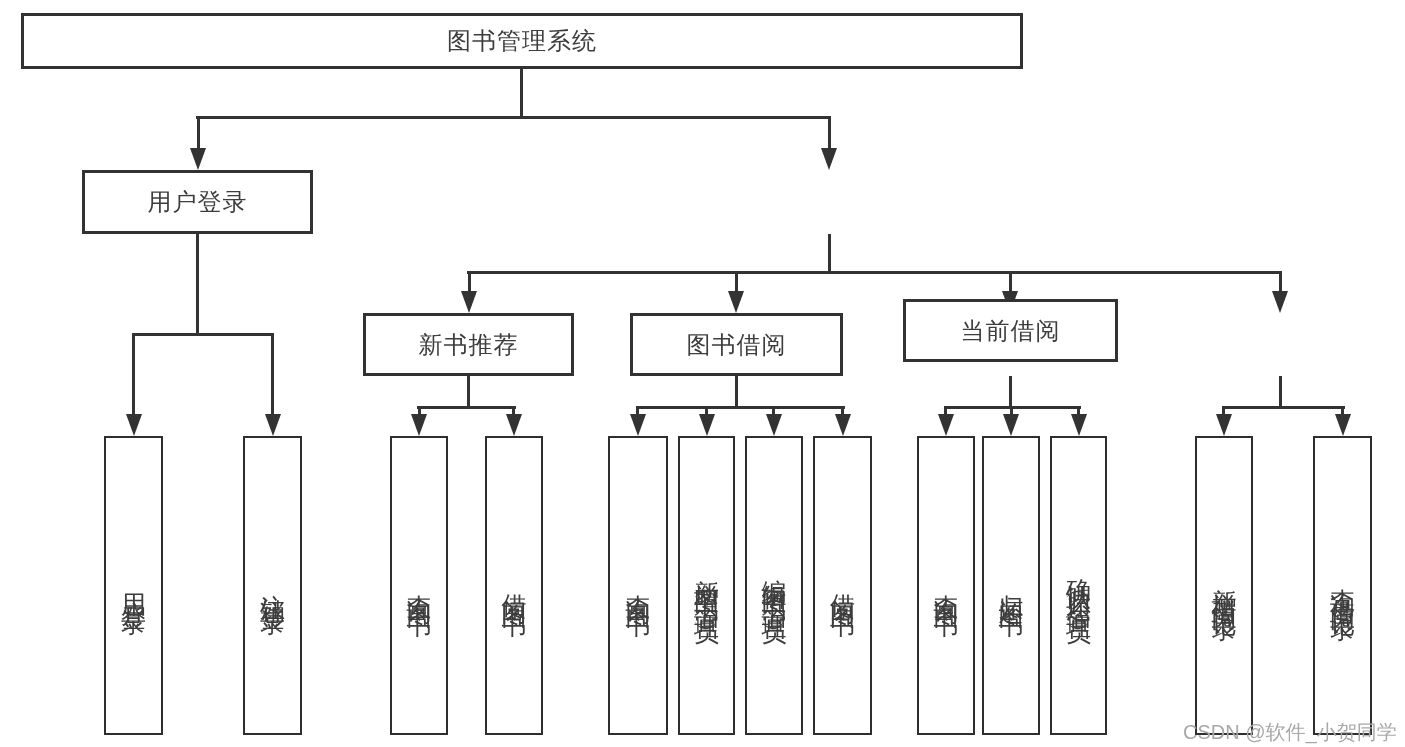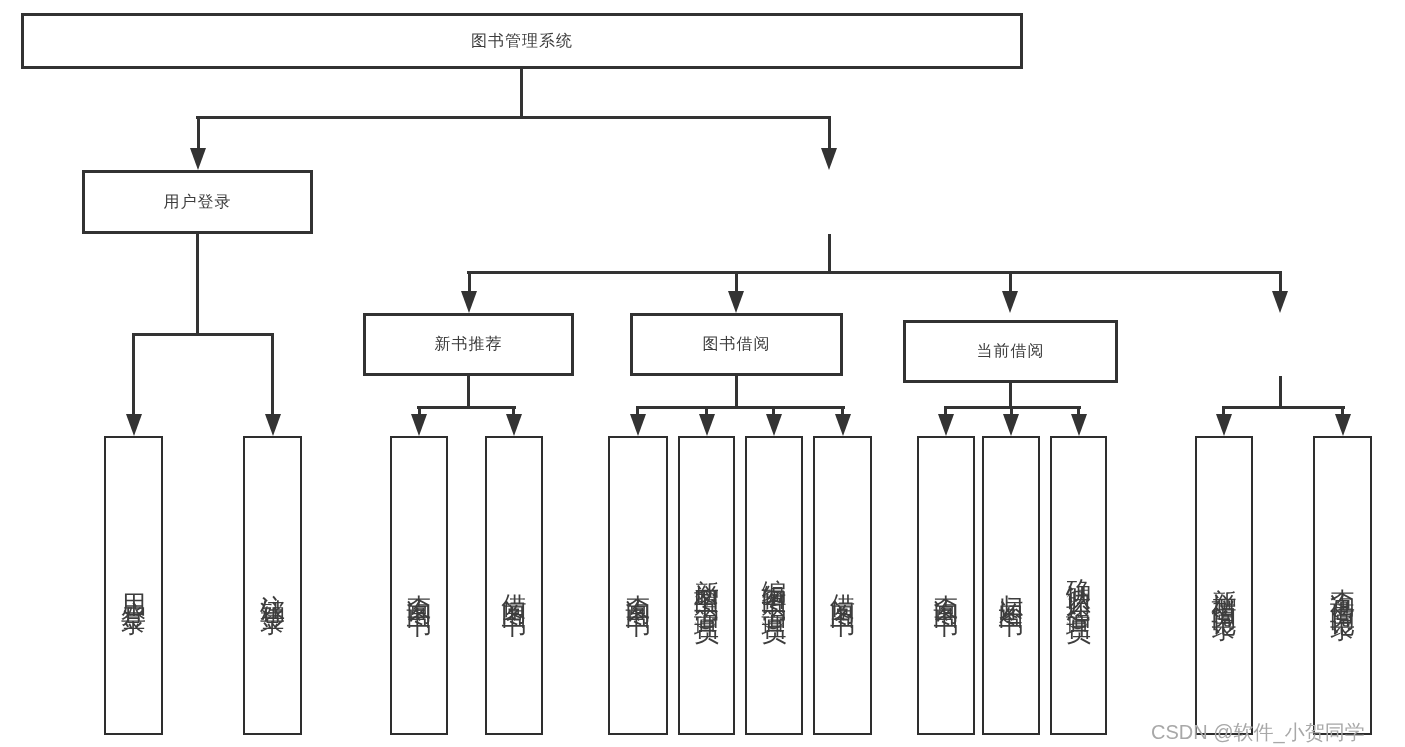--- a/index.html
+++ b/index.html
@@ -18,21 +18,21 @@
   }
   
   .node {
     position: absolute;
     box-sizing: border-box;
     background: #ffffff;
     border: 3px solid #323232;
     display: flex;
     align-items: center;
     justify-content: center;
-    font-size: 16px;
+    font-size: 24px;
     letter-spacing: 1px;
     color: #3d3d3d;
     z-index: 2;
     font-family: Liberation Serif, serif;
   }
   .leaf {
     position: absolute;
     box-sizing: border-box;
     background: #ffffff;
     border: 2px solid #2e2e2e;
@@ -70,21 +70,21 @@
     width: 0;
     height: 0;
     border-left: 8px solid transparent;
     border-right: 8px solid transparent;
     border-top: 22px solid #333333;
     z-index: 1;
   }
   
   .watermark {
     position: absolute;
-    left: 1151px;
+    left: 1183px;
     top: 719px;
     font-size: 20px;
     color: #a8a8a8;
     z-index: 5;
     white-space: nowrap;
   }
 </style>
 </head>
 <body>
 
@@ -107,21 +107,21 @@
   <div class="ah" style="left:461px;top:291px"></div>
   <div class="vl" style="left:735px;top:272px;height:20px"></div>
   <div class="ah" style="left:728px;top:291px"></div>
   <div class="vl" style="left:1009px;top:272px;height:20px"></div>
   <div class="ah" style="left:1002px;top:291px"></div>
   <div class="vl" style="left:1279px;top:272px;height:20px"></div>
   <div class="ah" style="left:1272px;top:291px"></div>
 
   <div class="node" style="left:363px;top:313px;width:211px;height:63px">新书推荐</div>
   <div class="node" style="left:630px;top:313px;width:213px;height:63px">图书借阅</div>
-  <div class="node" style="left:903px;top:320px;width:215px;height:63px">当前借阅</div>
+  <div class="node" style="left:903px;top:299px;width:215px;height:63px">当前借阅</div>
 
   <div class="vl" style="left:196px;top:233px;height:103px"></div>
   <div class="hl" style="left:132px;top:333px;width:142px"></div>
   <div class="vl" style="left:132px;top:334px;height:82px"></div>
   <div class="ah" style="left:126px;top:414px"></div>
   <div class="vl" style="left:271px;top:334px;height:82px"></div>
   <div class="ah" style="left:265px;top:414px"></div>
 
   <div class="vl" style="left:467px;top:376px;height:32px"></div>
   <div class="hl" style="left:417px;top:406px;width:99px"></div>

